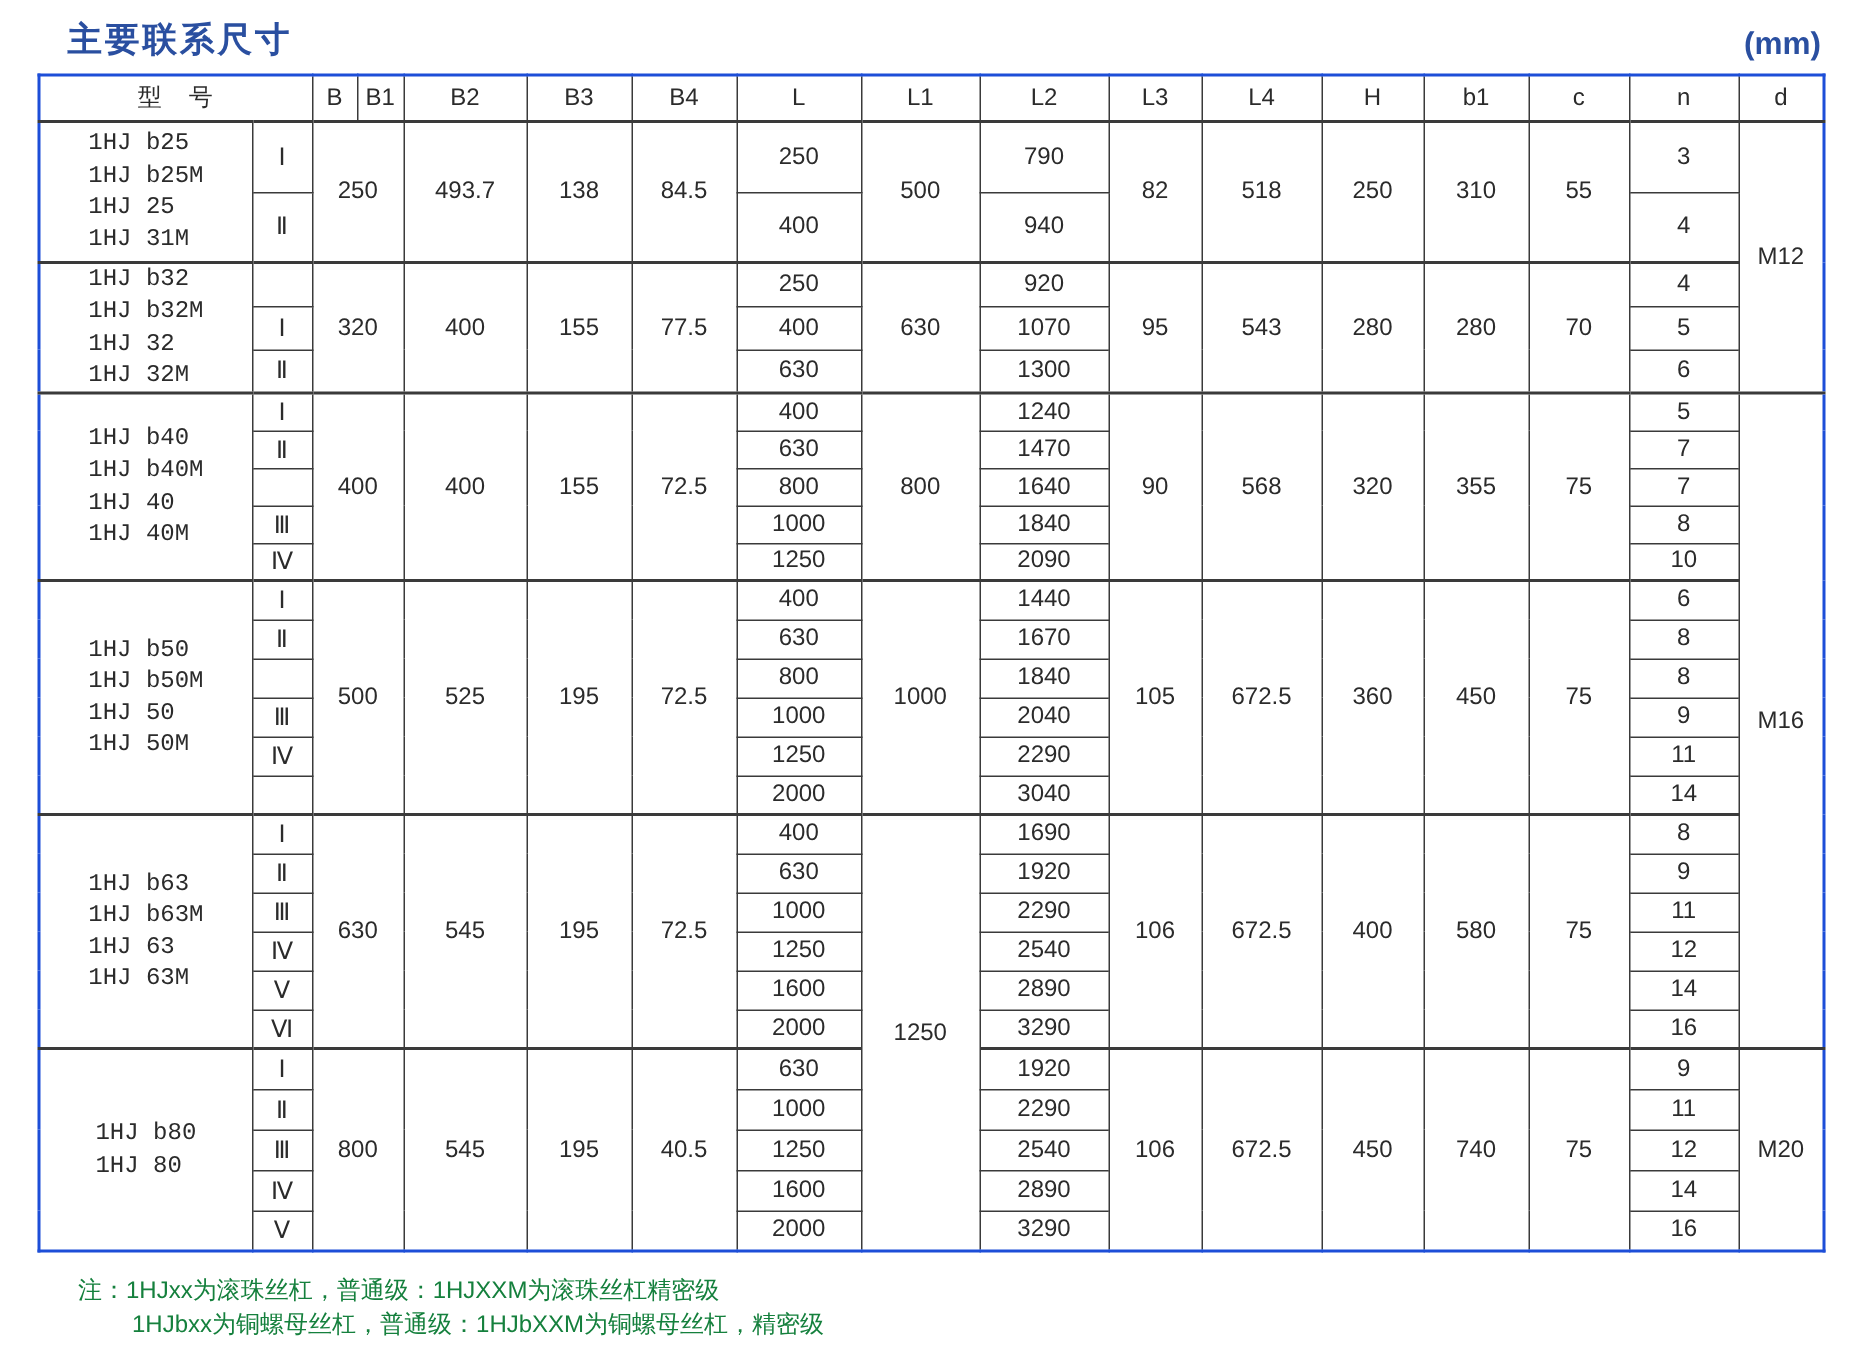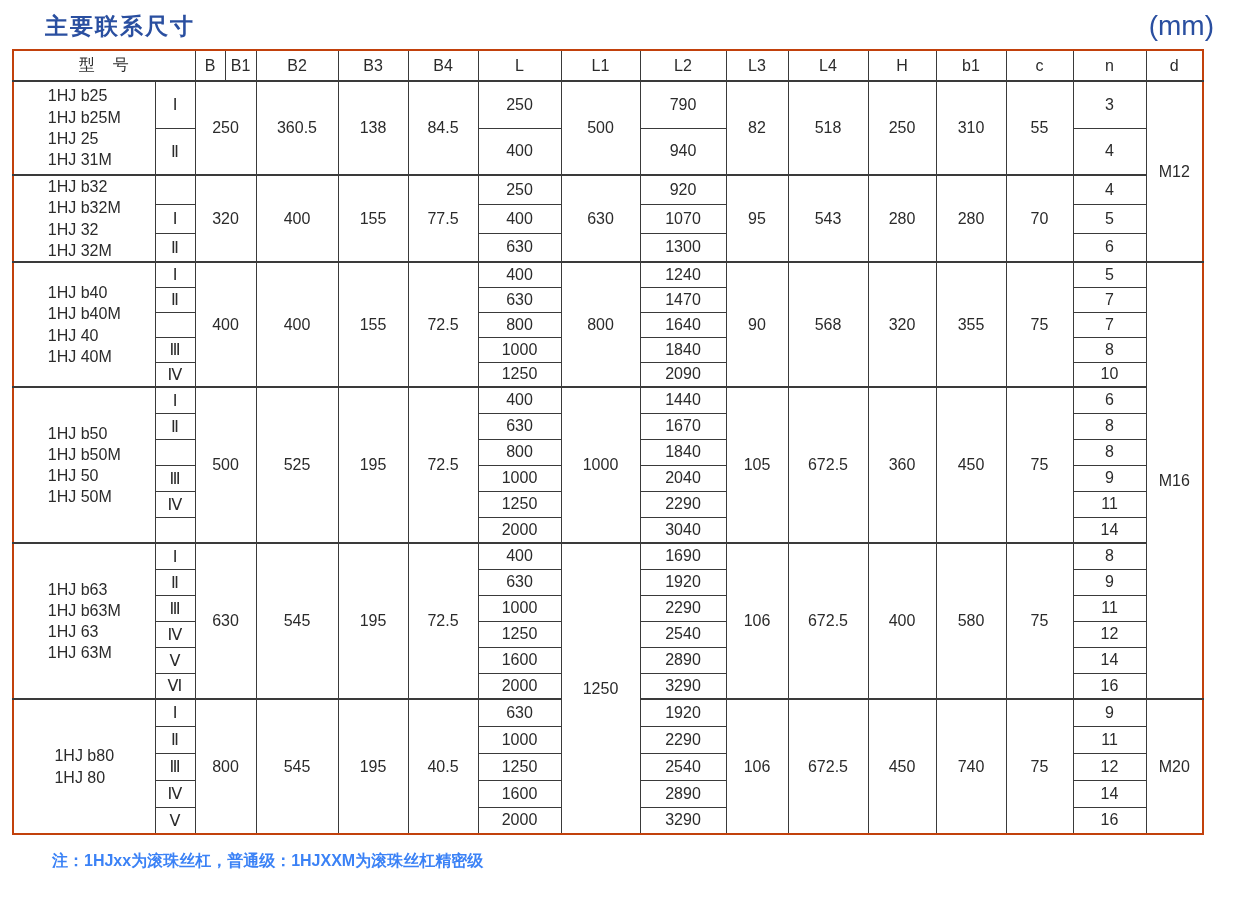--- a/index.html
+++ b/index.html
@@ -10,45 +10,45 @@
     position:relative;
   }
   .title-row{
     display:flex;justify-content:space-between;align-items:flex-end;
     padding:8px 26px 0 45px;height:42px;box-sizing:border-box;
   }
   .page-title{
     font-size:23px;font-weight:bold;color:#2a4fa0;letter-spacing:2px;
   }
   .unit-label{
-    font-size:28px;font-weight:normal;color:#2a4fa0;
+    font-size:21px;font-weight:bold;color:#2a4fa0;
   }
   table.dims{
     border-collapse:collapse;table-layout:fixed;
-    margin:7px 0 0 12px;width:1190px;
-    border:2px solid #c2410c;
+    margin:7px 0 0 25px;width:1190px;
+    border:2px solid #1d4ed8;
   }
   table.dims th,table.dims td{
     border:1px solid #3a3a3a;
     text-align:center;vertical-align:middle;
     font-size:16px;font-weight:normal;color:#2b2b2b;
     padding:0;overflow:hidden;
   }
   table.dims thead tr{height:31px;}
   tr.gs > th, tr.gs > td{border-top:2px solid #3a3a3a;}
   td.model{font-size:16px;}
   td.model .mline{line-height:1.33;text-align:left;}
-  td.model .mwrap{display:inline-block;text-align:left;}
+  td.model .mwrap{display:inline-block;text-align:left;font-family:Liberation Mono, monospace;}
   td.spec{font-size:17px;}
   td.vtop{vertical-align:top;padding-top:20px;}
   td.nudge{padding-bottom:56px;}
   th.colhead-model{letter-spacing:1px;}
   .notes{
     margin:14px 0 0 52px;
-    font-size:16px;color:#3b82f6;line-height:1.45;font-weight:bold;
+    font-size:16px;color:#15803d;line-height:1.45;
   }
   .notes .note-line2{padding-left:36px;}
 </style>
 </head>
 <body>
 
 <div class="title-row">
   <span class="page-title">主要联系尺寸</span>
   <span class="unit-label">(mm)</span>
 </div>
@@ -91,21 +91,21 @@
         <th>c</th>
         <th>n</th>
         <th>d</th>
       </tr>
     </thead>
   <tbody>
       <tr class="gs" style="height: 47px;">
         <td rowspan="2" class="model"><span class="mwrap"><div class="mline">1HJ b25</div><div class="mline">1HJ b25M</div><div class="mline">1HJ 25</div><div class="mline">1HJ 31M</div></span></td>
         <td class="spec">Ⅰ</td>
         <td rowspan="2" colspan="2">250</td>
-        <td rowspan="2">360.5</td>
+        <td rowspan="2">493.7</td>
         <td rowspan="2">138</td>
         <td rowspan="2">84.5</td>
         <td>250</td>
         <td rowspan="2">500</td>
         <td>790</td>
         <td rowspan="2">82</td>
         <td rowspan="2">518</td>
         <td rowspan="2">250</td>
         <td rowspan="2">310</td>
         <td rowspan="2">55</td>
@@ -322,13 +322,14 @@
         <td class="spec">Ⅴ</td>
         <td>2000</td>
         <td>3290</td>
         <td>16</td>
       </tr>
     </tbody>
 </table>
 
 <div class="notes">
   <div class="note-line1">注：1HJxx为滚珠丝杠，普通级：1HJXXM为滚珠丝杠精密级</div>
+  <div class="note-line2">1HJbxx为铜螺母丝杠，普通级：1HJbXXM为铜螺母丝杠，精密级</div>
 </div>
 
 </body></html>

